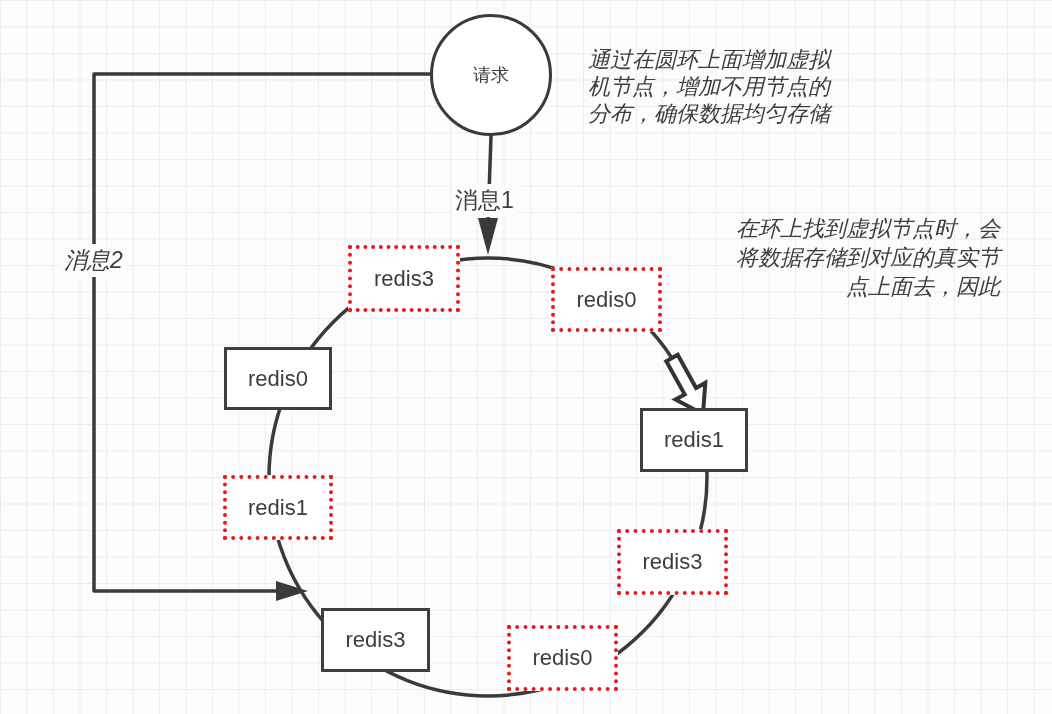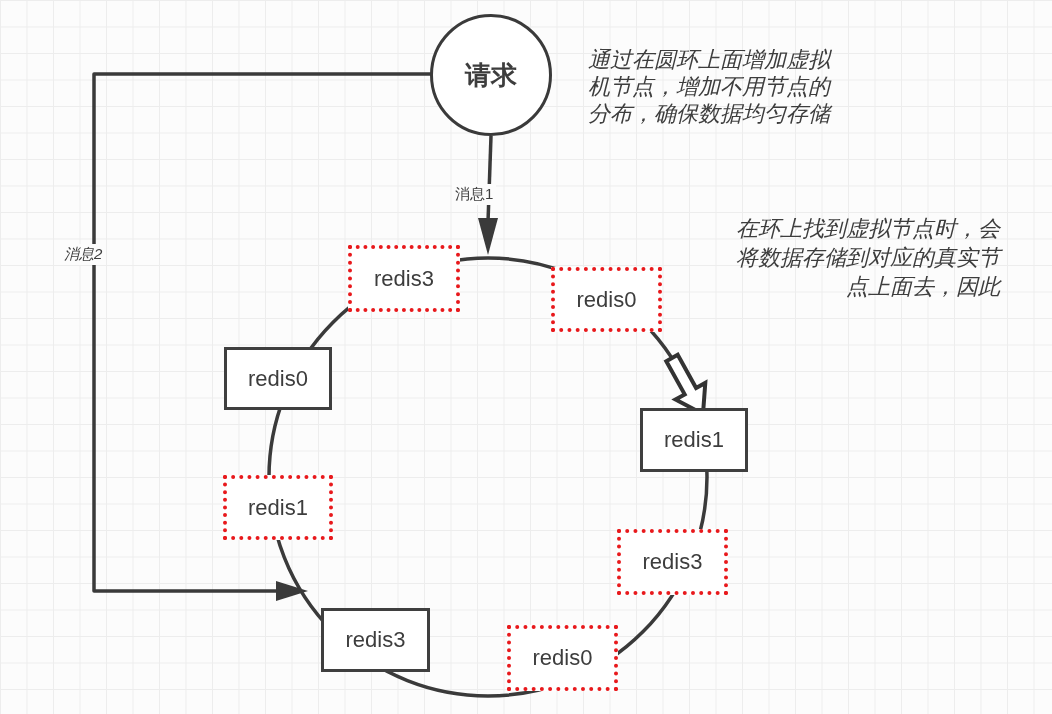--- a/index.html
+++ b/index.html
@@ -25,27 +25,26 @@
   }
   .node.real{border:3px solid #3f3f3f;}
   .node.virtual{border:4px dotted #e8191c;}
   #request-circle{
     position:absolute;z-index:2;
     left:430px;top:14px;width:122px;height:122px;
     box-sizing:border-box;
     border:3px solid #3a3a3a;border-radius:50%;
     background:#ffffff;
     display:flex;align-items:center;justify-content:center;
-    font-size:26px;
-    font-weight:bold;
+    font-size:18px;
   }
   .edge-label{
     position:absolute;z-index:3;
     background:#fcfcfc;
-    font-size:15px;color:#3d3d3d;
+    font-size:23px;color:#3d3d3d;
     padding:1px 3px;
     white-space:nowrap;
   }
   #msg1-label{left:452px;top:184px;}
   #msg2-label{left:61px;top:244px;font-style:italic;}
   .note{position:absolute;z-index:3;font-size:22px;font-style:italic;}
   #top-note{left:588px;top:46px;width:300px;line-height:27px;text-align:left;}
   #side-note{left:708px;top:214px;width:292px;line-height:29px;text-align:right;}
   #mappings{left:708px;top:334px;width:292px;line-height:28px;text-align:center;}
 </style>

